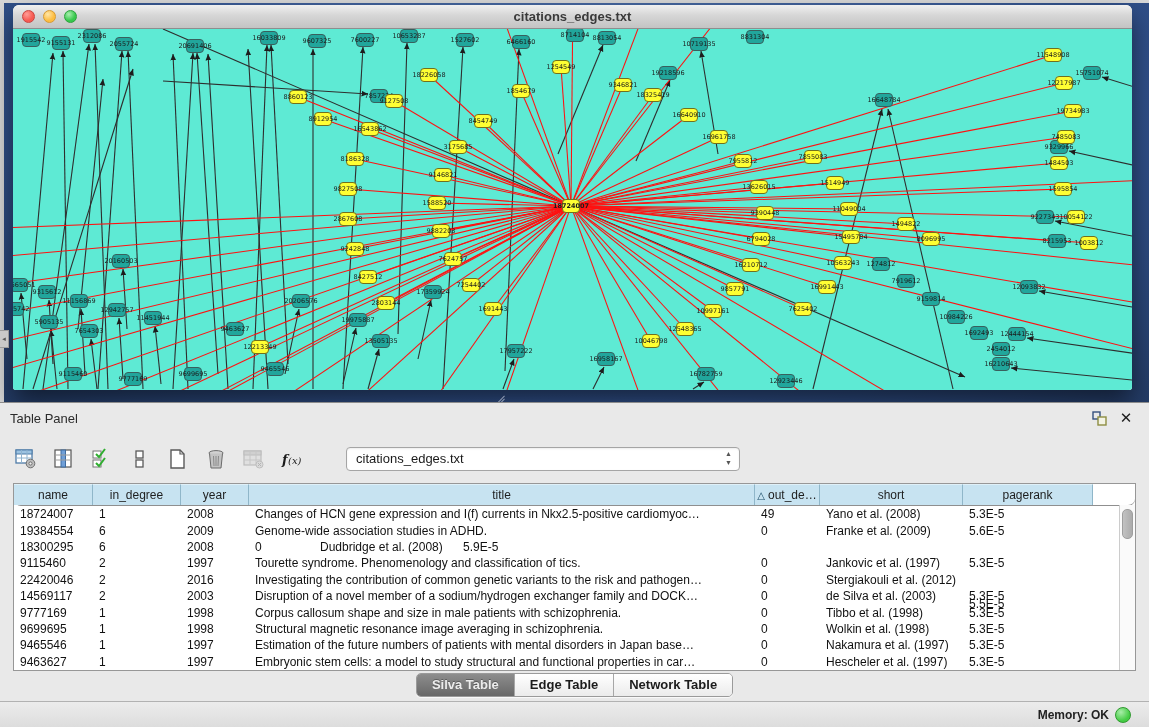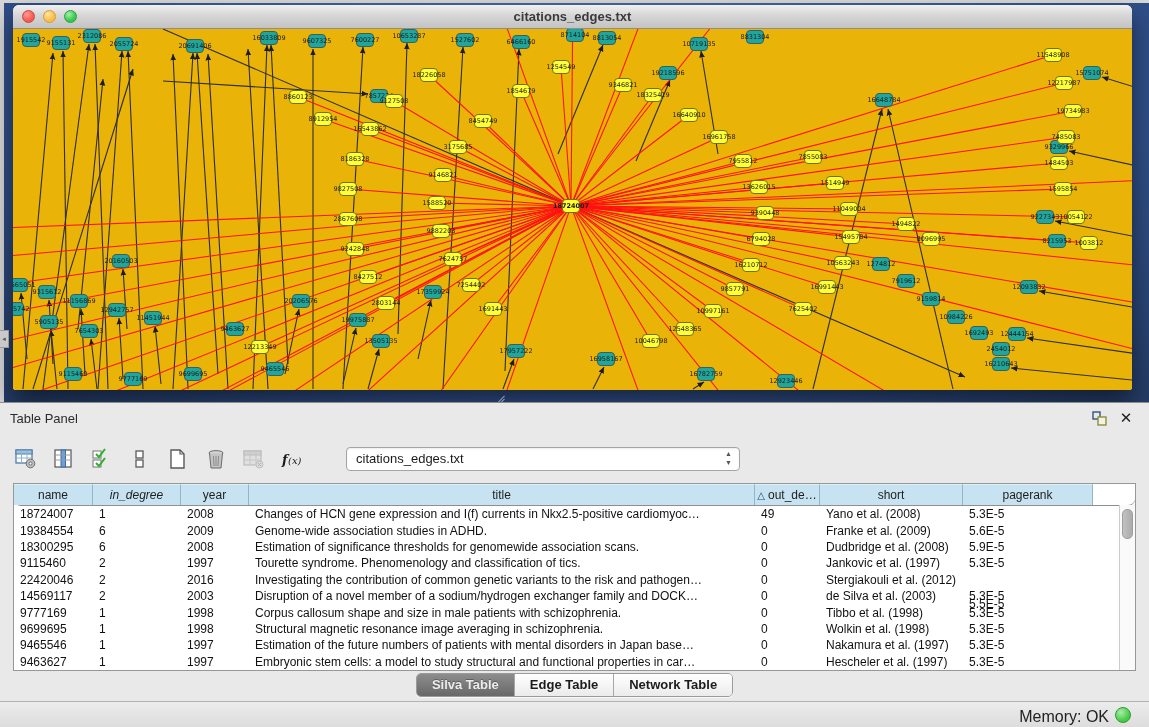--- a/index.html
+++ b/index.html
@@ -13,21 +13,21 @@
   .net-window{position:absolute;left:9px;top:2px;width:1119px;height:385px;border-radius:6px 6px 3px 3px;
     box-shadow:0 12px 26px rgba(0,0,0,.55);background:#fff;}
   .titlebar{position:relative;height:23px;border-radius:6px 6px 0 0;
     background:linear-gradient(#f0f0f0,#d6d6d6 45%,#c3c3c3);border-bottom:1px solid #8e8e8e;}
   .tl-group{position:absolute;left:9px;top:5px;display:flex;gap:8px;}
   .tl{width:13px;height:13px;border-radius:50%;box-sizing:border-box;}
   .tl.red{background:radial-gradient(circle at 35% 30%, #ff9d97,#f75a52 60%);border:1px solid #ca4440;}
   .tl.yel{background:radial-gradient(circle at 35% 30%, #ffe6a8,#fdbd41 60%);border:1px solid #d69a33;}
   .tl.grn{background:radial-gradient(circle at 35% 30%, #a8efae,#37c84c 60%);border:1px solid #2ba23c;}
   .win-title{position:absolute;left:0;right:0;top:4px;text-align:center;font-size:13px;color:#3a3a3a;font-weight:bold;}
-  .net-canvas{position:relative;width:1119px;height:361px;background:#eab308;overflow:hidden;border-radius:0 0 3px 3px;}
+  .net-canvas{position:relative;width:1119px;height:361px;background:#5eead4;overflow:hidden;border-radius:0 0 3px 3px;}
   .net-canvas svg{display:block;}
   .er{stroke:var(--edge-red);stroke-width:1.05;}
   .ek{stroke:var(--edge-black);stroke-width:1.1;}
   .nt{fill:var(--node-teal);stroke:#39605d;stroke-width:1;}
   .ny{fill:var(--node-yellow);stroke:#70701e;stroke-width:1;}
   .nl{font:6.5px "DejaVu Sans",sans-serif;text-anchor:middle;fill:#1b1b1b;}
   .hub .nl{font-weight:bold;}
   .collapse-handle{position:absolute;left:0;top:330px;width:8px;height:16px;background:#c9c9c9;
     border:1px solid #9b9b9b;border-left:none;font-size:7px;color:#555;line-height:15px;text-align:center;}
   .splitter-grip{position:absolute;left:492px;top:394px;width:10px;height:8px;opacity:.8;}
@@ -61,21 +61,21 @@
 
   .tabbar{position:absolute;left:0;top:270px;width:100%;display:flex;justify-content:center;}
   .segctl{display:inline-flex;border:1px solid #9a9a9a;border-radius:5px;overflow:hidden;box-shadow:0 1px 1px rgba(255,255,255,.8);}
   .seg{padding:3px 15px;font-size:13px;font-weight:bold;color:#1c1c1c;background:linear-gradient(#ffffff,#ebebeb);
        border-left:1px solid #a7a7a7;line-height:16px;}
   .seg:first-child{border-left:none;}
   .seg.sel{background:linear-gradient(#8d8d8d,#686868);color:#ececec;text-shadow:0 -1px 0 rgba(0,0,0,.3);}
 
   .statusbar{position:absolute;left:0;bottom:0;width:100%;height:26px;border-top:1px solid #b2b2b2;
      background:linear-gradient(#ececec,#dcdcdc);}
-  .mem{position:absolute;right:40px;top:6px;font-size:16px;color:#222;}
+  .mem{position:absolute;right:40px;top:6px;font-size:12px;color:#222;font-weight:bold;}
   .mem-dot{position:absolute;right:18px;top:5px;width:14px;height:14px;border-radius:50%;
      background:radial-gradient(circle at 35% 30%, #a9eda9, var(--status-green) 65%);border:1px solid #2f9a2f;}
 </style>
 </head>
 <body>
 
 <div class="app">
 
   <div class="desktop">
     <div class="net-window">
@@ -739,21 +739,21 @@
       </div>
       <div class="combo">
         <div class="val">citations_edges.txt</div>
         <div class="arrows">▲<br>▼</div>
       </div>
     </div>
 
     <div class="table-wrap">
       <div class="thead">
           <div class="th" style="width: 79px;"><span>name</span></div>
-          <div class="th" style="width: 88px; font-style: italic;"><span>in_degree</span></div>
+          <div class="th" style="width: 88px;"><span>in_degree</span></div>
           <div class="th" style="width: 68px;"><span>year</span></div>
           <div class="th" style="width: 506px; text-align: center;"><span>title</span></div>
           <div class="th" style="width: 65px;"><span class="sort">△</span><span>out_de…</span></div>
           <div class="th" style="width: 143px;"><span>short</span></div>
           <div class="th" style="width: 130px;"><span>pagerank</span></div>
         </div>
       <div class="tbody">
           <div class="tr">
             <div class="td" style="width: 79px;">18724007</div>
             <div class="td" style="width: 88px;">1</div>
@@ -769,21 +769,20 @@
             <div class="td" style="width: 68px;">2009</div>
             <div class="td" style="width: 506px;">Genome-wide association studies in ADHD.</div>
             <div class="td" style="width: 65px;">0</div>
             <div class="td" style="width: 143px;">Franke et al. (2009)</div>
             <div class="td" style="width: 130px;">5.6E-5</div>
           </div>
           <div class="tr">
             <div class="td" style="width: 79px;">18300295</div>
             <div class="td" style="width: 88px;">6</div>
             <div class="td" style="width: 68px;">2008</div>
-            <div class="td" style="width: 506px;">Estimation of significance thresholds for genomewide association scans.</div>
             <div class="td" style="width: 65px;">0</div>
             <div class="td" style="width: 143px;">Dudbridge et al. (2008)</div>
             <div class="td" style="width: 130px;">5.9E-5</div>
           </div>
           <div class="tr">
             <div class="td" style="width: 79px;">9115460</div>
             <div class="td" style="width: 88px;">2</div>
             <div class="td" style="width: 68px;">1997</div>
             <div class="td" style="width: 506px;">Tourette syndrome. Phenomenology and classification of tics.</div>
             <div class="td" style="width: 65px;">0</div>

